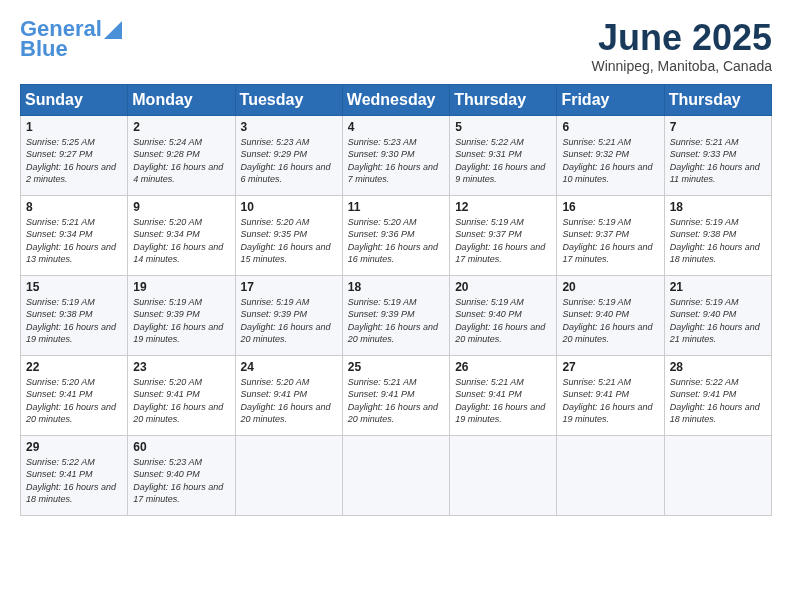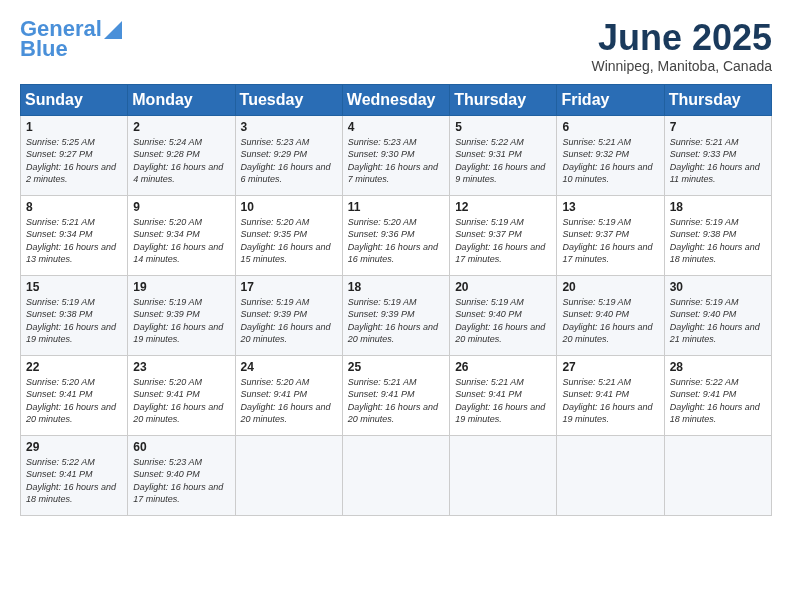--- a/index.html
+++ b/index.html
@@ -227,21 +227,21 @@
           </td>
           <td>
             <span class="day-num">12</span>
         <div class="day-info">
           Sunrise: 5:19 AM<br>
           Sunset: 9:37 PM<br>
           Daylight: 16 hours and 17 minutes.
         </div>
           </td>
           <td>
-            <span class="day-num">13</span>
+            <span class="day-num">16</span>
         <div class="day-info">
           Sunrise: 5:19 AM<br>
           Sunset: 9:37 PM<br>
           Daylight: 16 hours and 17 minutes.
         </div>
           </td>
           <td>
             <span class="day-num">18</span>
         <div class="day-info">
           Sunrise: 5:19 AM<br>
@@ -293,21 +293,21 @@
           </td>
           <td>
             <span class="day-num">20</span>
         <div class="day-info">
           Sunrise: 5:19 AM<br>
           Sunset: 9:40 PM<br>
           Daylight: 16 hours and 20 minutes.
         </div>
           </td>
           <td>
-            <span class="day-num">30</span>
+            <span class="day-num">21</span>
         <div class="day-info">
           Sunrise: 5:19 AM<br>
           Sunset: 9:40 PM<br>
           Daylight: 16 hours and 21 minutes.
         </div>
           </td>
         </tr>
         <tr>
           <td>
             <span class="day-num">22</span>

